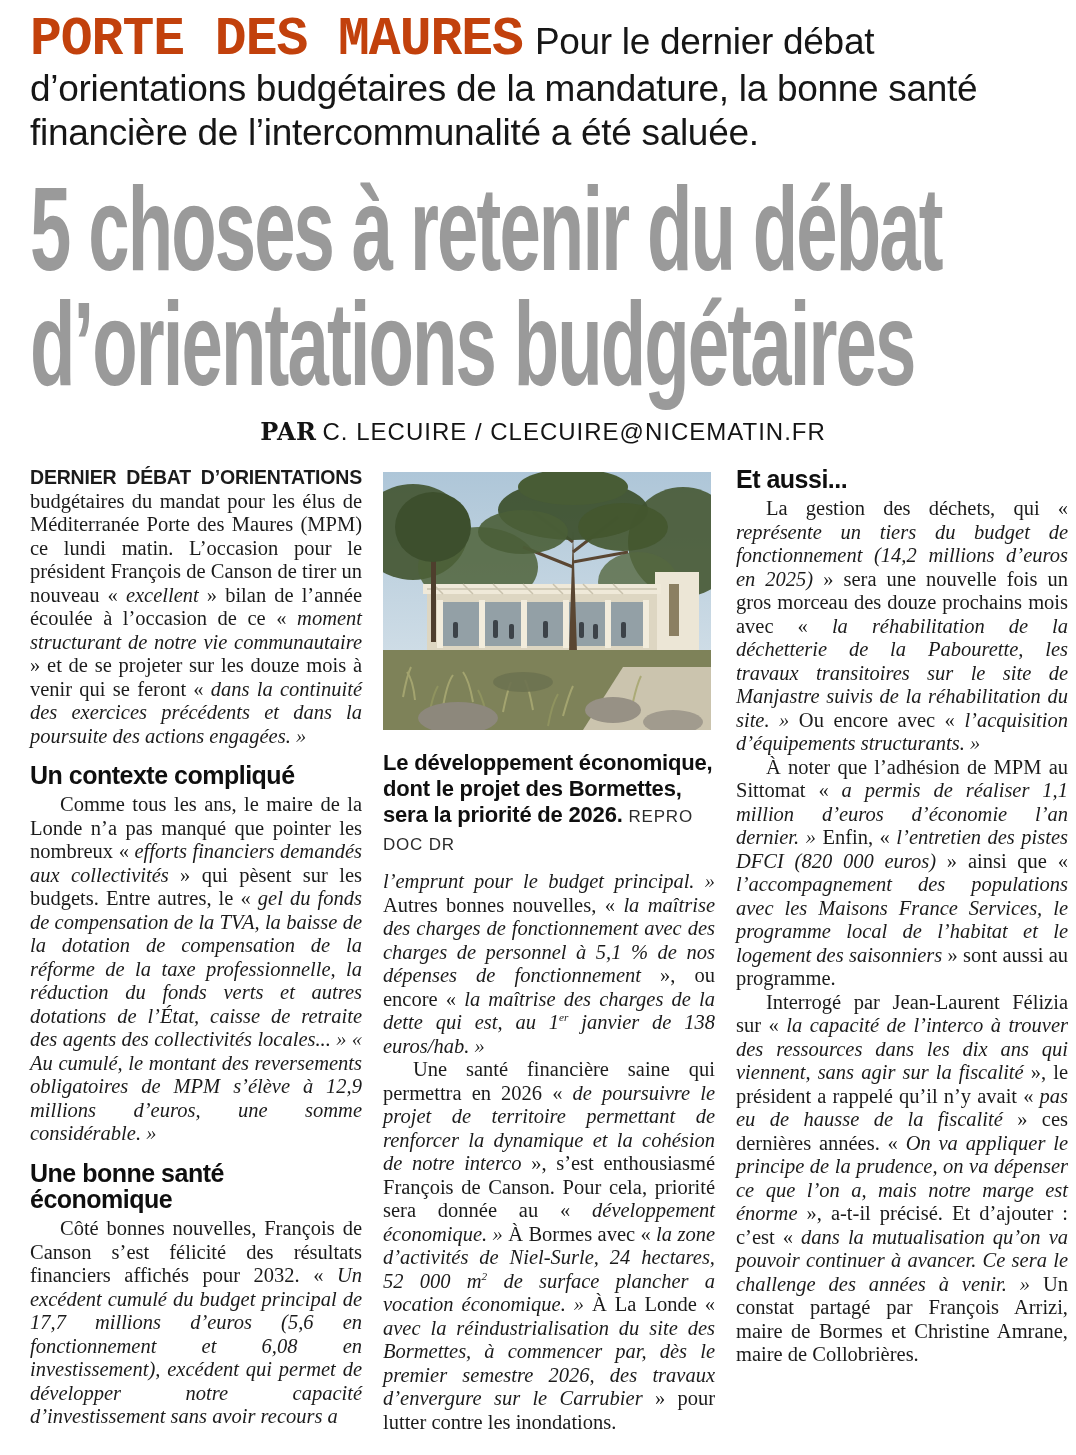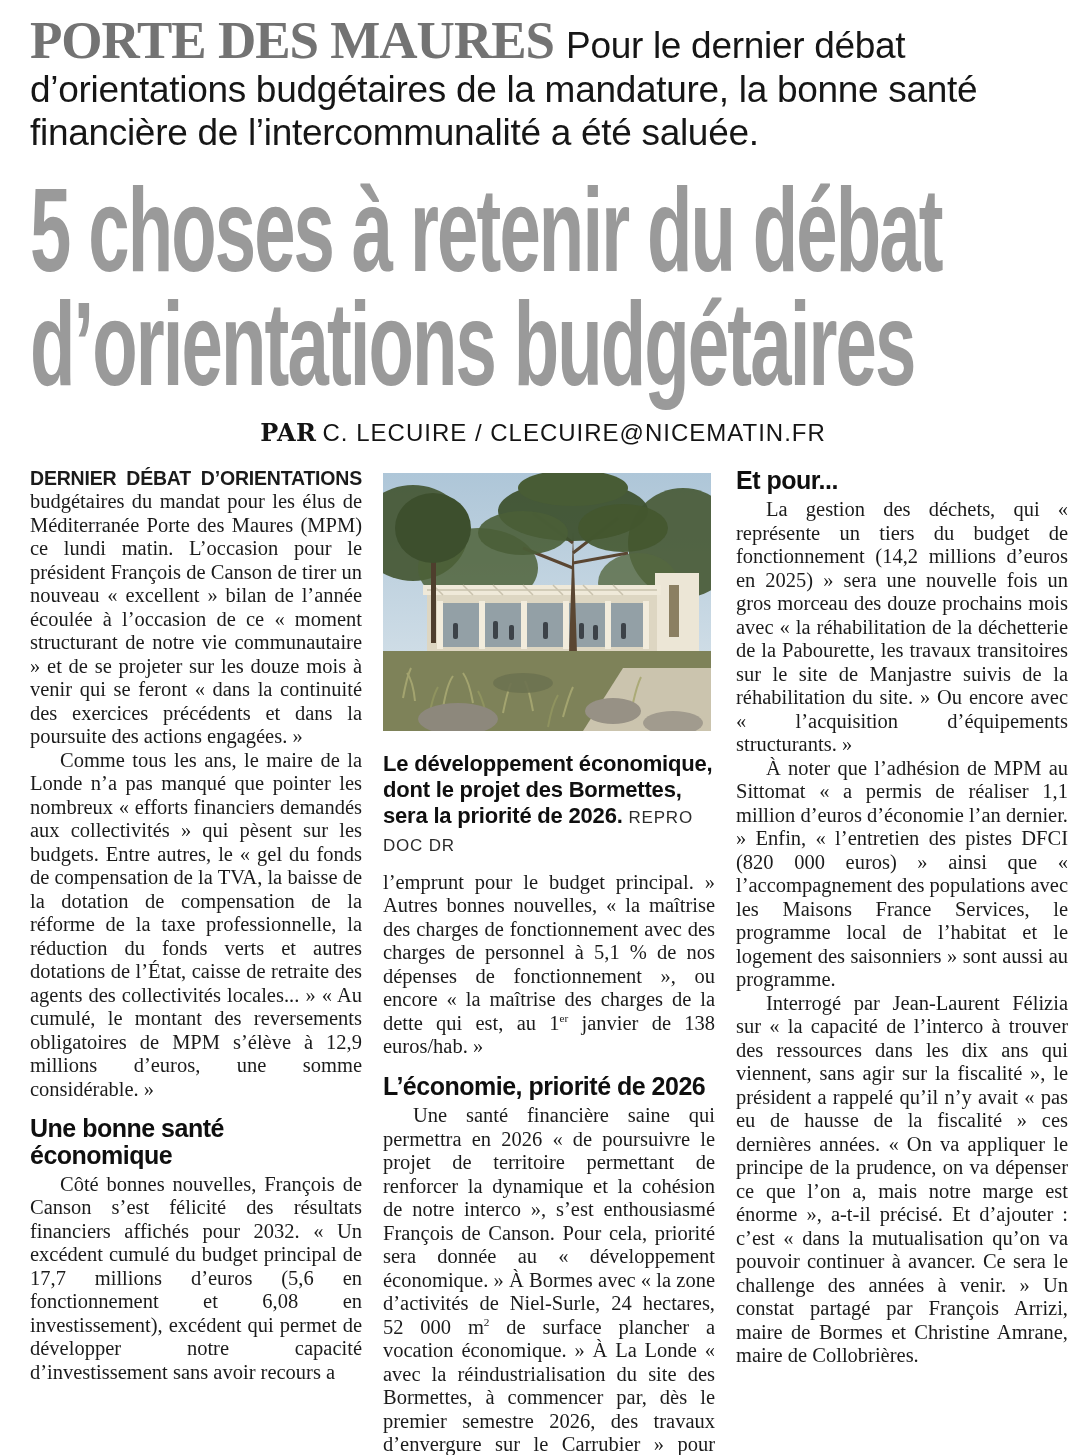--- a/index.html
+++ b/index.html
@@ -5,42 +5,42 @@
   html,body{margin:0;padding:0;background:#ffffff;}
   body{
     width:1076px;height:1455px;overflow:hidden;
     font-family:"Liberation Serif", serif;color:#1b1b1b;
   }
   .page{padding:14px 20px 0 30px;}
 
   
   .kicker{font-family:"Liberation Sans", sans-serif;font-size:37px;line-height:1.18;
     color:#161616;letter-spacing:-0.3px;}
-  .kicker-title{font-family:Liberation Serif, serif;font-weight:700;color:#737373;
+  .kicker-title{font-family:Liberation Mono, monospace;font-weight:700;color:#c2410c;
     font-size:53px;letter-spacing:-1px;margin-right:12px;line-height:1;}
 
   
   .headline{margin-top:18px;font-family:"Liberation Sans", sans-serif;font-weight:700;
     color:#9a9a9a;font-size:118px;line-height:0.97;letter-spacing:-3px;
     transform:scaleX(0.63);transform-origin:0 50%;white-space:nowrap;}
 
   
   .byline{text-align:center;font-family:"Liberation Sans", sans-serif;font-size:24px;
     letter-spacing:1px;margin:16px 0 20px;color:#141414;}
   .byline .par{font-family:"DejaVu Serif", serif;font-weight:700;letter-spacing:0.5px;margin-right:6px;}
 
   
   .cols{display:flex;gap:21px;align-items:flex-start;}
   .col{width:332px;flex:0 0 332px;}
   .body-p{margin:0;font-size:20.5px;line-height:23.5px;text-align:justify;hyphens:auto;}
   .body-p.indent{text-indent:30px;}
   .subhead{font-family:"Liberation Sans", sans-serif;font-weight:700;font-size:25px;
     letter-spacing:-0.5px;color:#0f0f0f;margin:14px 0 5px;line-height:1.05;}
   .subhead.first{margin-top:0;}
-  .sg-i{margin-top:34px;}
+  .sg-i{font-style:italic;margin-top:34px;}
   .sg-b{font-family:"Liberation Sans", sans-serif;font-weight:700;font-size:19.5px;letter-spacing:-0.2px;}
   .sg-sup{vertical-align:super;font-size:0.55em;line-height:0;}
 
   
   figure{margin:6px 0 12px;}
   .photo{width:328px;height:258px;display:block;background:#cfdbe4;}
   figcaption{font-family:"Liberation Sans", sans-serif;font-weight:700;font-size:22px;
     line-height:26px;margin-top:20px;color:#0f0f0f;letter-spacing:-0.2px;}
   .credit{font-weight:400;font-size:17px;letter-spacing:0.8px;color:#2c2c2c;}
 </style>
@@ -59,20 +59,21 @@
   </div>
 
   <div class="byline">
     <span class="par">PAR</span><span>C. LECUIRE / CLECUIRE@NICEMATIN.FR</span>
   </div>
 
   <div class="cols">
 
     <div class="col">
       <p class="body-p"><span class="sg-b">DERNIER DÉBAT D’ORIENTATIONS</span><span> budgétaires du mandat pour les élus de Méditerranée Porte des Maures (MPM) ce lundi matin. L’occasion pour le président François de Canson de tirer un nouveau « </span><span class="sg-i">excellent</span><span> » bilan de l’année écoulée à l’occasion de ce « </span><span class="sg-i">moment structurant de notre vie communautaire</span><span> » et de se projeter sur les douze mois à venir qui se feront « </span><span class="sg-i">dans la continuité des exercices précédents et dans la poursuite des actions engagées. »</span></p>
+      <h3 class="subhead">Un contexte compliqué</h3>
       <p class="body-p indent"><span>Comme tous les ans, le maire de la Londe n’a pas manqué que pointer les nombreux « </span><span class="sg-i">efforts financiers demandés aux collectivités</span><span> » qui pèsent sur les budgets. Entre autres, le « </span><span class="sg-i">gel du fonds de compensation de la TVA, la baisse de la dotation de compensation de la réforme de la taxe professionnelle, la réduction du fonds verts et autres dotations de l’État, caisse de retraite des agents des collectivités locales... »</span><span> </span><span class="sg-i">« Au cumulé, le montant des reversements obligatoires de MPM s’élève à 12,9 millions d’euros, une somme considérable. »</span></p>
       <h3 class="subhead">Une bonne santé économique</h3>
       <p class="body-p indent"><span>Côté bonnes nouvelles, François de Canson s’est félicité des résultats financiers affichés pour 2032. « </span><span class="sg-i">Un excédent cumulé du budget principal de 17,7 millions d’euros (5,6 en fonctionnement et 6,08 en investissement), excédent qui permet de développer notre capacité d’investissement sans avoir recours a</span></p>
     </div>
 
     <div class="col">
       <figure>
         <svg class="photo" viewBox="0 0 328 258" xmlns="http://www.w3.org/2000/svg" aria-hidden="true">
           <defs>
             <linearGradient id="sky" x1="0" y1="0" x2="0" y2="1">
@@ -155,25 +156,24 @@
           <ellipse cx="230" cy="238" rx="28" ry="13" fill="#979185"></ellipse>
           <ellipse cx="290" cy="250" rx="30" ry="12" fill="#a19b8e"></ellipse>
           <ellipse cx="140" cy="210" rx="30" ry="10" fill="#6d7250" opacity="0.9"></ellipse>
         </svg>
         <figcaption>
           <span>Le développement économique, dont le projet des Bormettes, sera la priorité de 2026.</span>
           <span class="credit">REPRO DOC DR</span>
         </figcaption>
       </figure>
       <p class="body-p"><span class="sg-i">l’emprunt pour le budget principal. »</span><span> Autres bonnes nouvelles, « </span><span class="sg-i">la maîtrise des charges de fonctionnement avec des charges de personnel à 5,1 % de nos dépenses de fonctionnement</span><span> », ou encore « </span><span class="sg-i">la maîtrise des charges de la dette qui est, au 1</span><span class="sg-i sg-sup">er</span><span class="sg-i"> janvier de 138 euros/hab. »</span></p>
-      <h3 class="subhead">L’économie, priorité de 2026</h3>
       <p class="body-p indent"><span>Une santé financière saine qui permettra en 2026 « </span><span class="sg-i">de poursuivre le projet de territoire permettant de renforcer la dynamique et la cohésion de notre interco</span><span> », s’est enthousiasmé François de Canson. Pour cela, priorité sera donnée au « </span><span class="sg-i">développement économique. »</span><span> À Bormes avec « </span><span class="sg-i">la zone d’activités de Niel-Surle, 24 hectares, 52 000 m</span><span class="sg-i sg-sup">2</span><span class="sg-i"> de surface plancher a vocation économique. »</span><span> À La Londe « </span><span class="sg-i">avec la réindustrialisation du site des Bormettes, à commencer par, dès le premier semestre 2026, des travaux d’envergure sur le Carrubier</span><span> » pour lutter contre les inondations.</span></p>
     </div>
 
     <div class="col">
-      <h3 class="subhead first">Et pour...</h3>
+      <h3 class="subhead first">Et aussi...</h3>
       <p class="body-p indent"><span>La gestion des déchets, qui « </span><span class="sg-i">représente un tiers du budget de fonctionnement (14,2 millions d’euros en 2025)</span><span> » sera une nouvelle fois un gros morceau des douze prochains mois avec « </span><span class="sg-i">la réhabilitation de la déchetterie de la Pabourette, les travaux transitoires sur le site de Manjastre suivis de la réhabilitation du site. »</span><span> Ou encore avec « </span><span class="sg-i">l’acquisition d’équipements structurants. »</span></p>
       <p class="body-p indent"><span>À noter que l’adhésion de MPM au Sittomat « </span><span class="sg-i">a permis de réaliser 1,1 million d’euros d’économie l’an dernier. »</span><span> Enfin, « </span><span class="sg-i">l’entretien des pistes DFCI (820 000 euros)</span><span> » ainsi que « </span><span class="sg-i">l’accompagnement des populations avec les Maisons France Services, le programme local de l’habitat et le logement des saisonniers</span><span> » sont aussi au programme.</span></p>
       <p class="body-p indent"><span>Interrogé par Jean-Laurent Félizia sur « </span><span class="sg-i">la capacité de l’interco à trouver des ressources dans les dix ans qui viennent, sans agir sur la fiscalité</span><span> », le président a rappelé qu’il n’y avait « </span><span class="sg-i">pas eu de hausse de la fiscalité</span><span> » ces dernières années. « </span><span class="sg-i">On va appliquer le principe de la prudence, on va dépenser ce que l’on a, mais notre marge est énorme</span><span> », a-t-il précisé. Et d’ajouter : c’est « </span><span class="sg-i">dans la mutualisation qu’on va pouvoir continuer à avancer. Ce sera le challenge des années à venir. »</span><span> Un constat partagé par François Arrizi, maire de Bormes et Christine Amrane, maire de Collobrières.</span></p>
     </div>
 
   </div>
 </div>
 
 </body></html>

